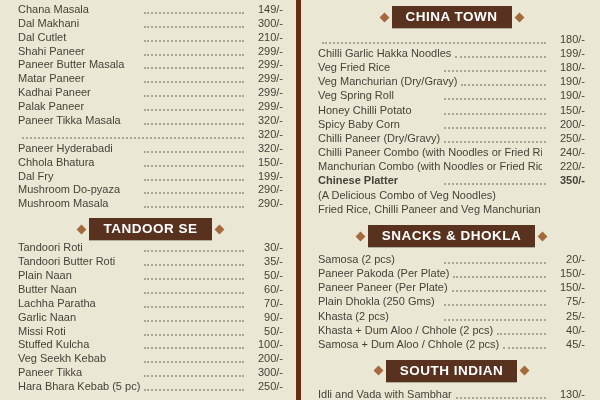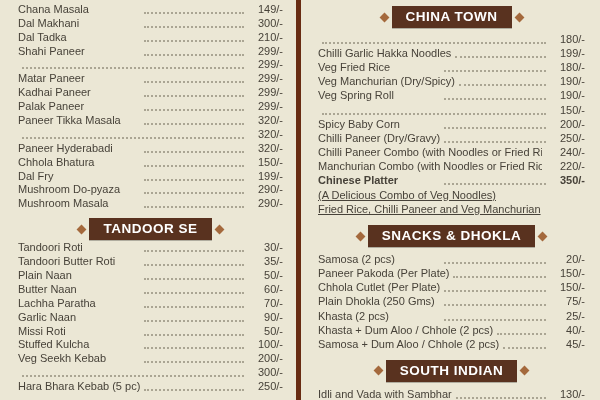--- a/index.html
+++ b/index.html
@@ -9,21 +9,21 @@
   .col{position:absolute;top:0;bottom:0;box-sizing:border-box;}
   .col-left{left:0;width:296px;padding:2px 13px 0 18px;}
   .col-right{left:301px;width:299px;padding:0 15px 0 17px;}
   .row{display:flex;align-items:flex-end;height:13.9px;font-size:11px;
        line-height:13px;white-space:nowrap;}
   .col-right .row{height:14.1px;}
   .row .iname{min-width:122px;overflow:hidden;}
   .row .dots{flex:1;border-bottom:2px dotted #aaa593;height:9px;margin:0 5px 2px 4px;min-width:0;}
   .row .price{min-width:34px;text-align:right;}
   .row.bold .iname,.row.bold .price{font-weight:bold;margin-top:27px;}
-  .row.note{height:14.5px;text-decoration:underline;}
+  .row.note{height:14.5px;}
   .banner-wrap{display:flex;align-items:center;justify-content:center;}
   .col-left .banner-wrap{margin:8px 0 0 0;}
   .col-right .banner-wrap.first{margin:6px 0 4px 0;}
   .col-right .banner-wrap{margin:9px 0 5px 0;}
   .banner{background:#59321f;color:#fff;font-weight:bold;font-size:13.5px;
           letter-spacing:.5px;padding:3px 14px 4px 14px;border-radius:0;
           box-shadow:0 1px 0 rgba(0,0,0,.25);text-align:center;}
   .diamond{width:7px;height:7px;background:#a4693c;transform:rotate(45deg);margin:0 4px;}
 </style>
 </head>
@@ -35,30 +35,31 @@
         <span class="iname">Chana Masala</span>
         <span class="dots"></span>
         <span class="price">149/-</span>
       </div>
       <div class="row">
         <span class="iname">Dal Makhani</span>
         <span class="dots"></span>
         <span class="price">300/-</span>
       </div>
       <div class="row">
-        <span class="iname">Dal Tadka</span>
+        <span class="iname">Dal Cutlet</span>
         <span class="dots"></span>
         <span class="price">210/-</span>
       </div>
       <div class="row">
         <span class="iname">Shahi Paneer</span>
         <span class="dots"></span>
         <span class="price">299/-</span>
       </div>
       <div class="row">
+        <span class="iname">Paneer Butter Masala</span>
         <span class="dots"></span>
         <span class="price">299/-</span>
       </div>
       <div class="row">
         <span class="iname">Matar Paneer</span>
         <span class="dots"></span>
         <span class="price">299/-</span>
       </div>
       <div class="row">
         <span class="iname">Kadhai Paneer</span>
@@ -148,20 +149,21 @@
         <span class="iname">Stuffed Kulcha</span>
         <span class="dots"></span>
         <span class="price">100/-</span>
       </div>
       <div class="row">
         <span class="iname">Veg Seekh Kebab</span>
         <span class="dots"></span>
         <span class="price">200/-</span>
       </div>
       <div class="row">
+        <span class="iname">Paneer Tikka</span>
         <span class="dots"></span>
         <span class="price">300/-</span>
       </div>
       <div class="row">
         <span class="iname">Hara Bhara Kebab (5 pc)</span>
         <span class="dots"></span>
         <span class="price">250/-</span>
       </div>
     </div>
   <div class="divider" id="divider" style="left: 296px;"></div>
@@ -179,30 +181,31 @@
         <span class="iname">Chilli Garlic Hakka Noodles</span>
         <span class="dots"></span>
         <span class="price">199/-</span>
       </div>
       <div class="row">
         <span class="iname">Veg Fried Rice</span>
         <span class="dots"></span>
         <span class="price">180/-</span>
       </div>
       <div class="row">
-        <span class="iname">Veg Manchurian (Dry/Spicy)</span>
+        <span class="iname">Veg Manchurian (Dry/Gravy)</span>
         <span class="dots"></span>
         <span class="price">190/-</span>
       </div>
       <div class="row">
         <span class="iname">Veg Spring Roll</span>
         <span class="dots"></span>
         <span class="price">190/-</span>
       </div>
       <div class="row">
+        <span class="iname">Honey Chilli Potato</span>
         <span class="dots"></span>
         <span class="price">150/-</span>
       </div>
       <div class="row">
         <span class="iname">Spicy Baby Corn</span>
         <span class="dots"></span>
         <span class="price">200/-</span>
       </div>
       <div class="row">
         <span class="iname">Chilli Paneer (Dry/Gravy)</span>
@@ -239,21 +242,21 @@
         <span class="iname">Samosa (2 pcs)</span>
         <span class="dots"></span>
         <span class="price">20/-</span>
       </div>
       <div class="row">
         <span class="iname">Paneer Pakoda (Per Plate)</span>
         <span class="dots"></span>
         <span class="price">150/-</span>
       </div>
       <div class="row">
-        <span class="iname">Chhola Cutlet (Per Plate)</span>
+        <span class="iname">Paneer Paneer (Per Plate)</span>
         <span class="dots"></span>
         <span class="price">150/-</span>
       </div>
       <div class="row">
         <span class="iname">Plain Dhokla (250 Gms)</span>
         <span class="dots"></span>
         <span class="price">75/-</span>
       </div>
       <div class="row">
         <span class="iname">Khasta (2 pcs)</span>

